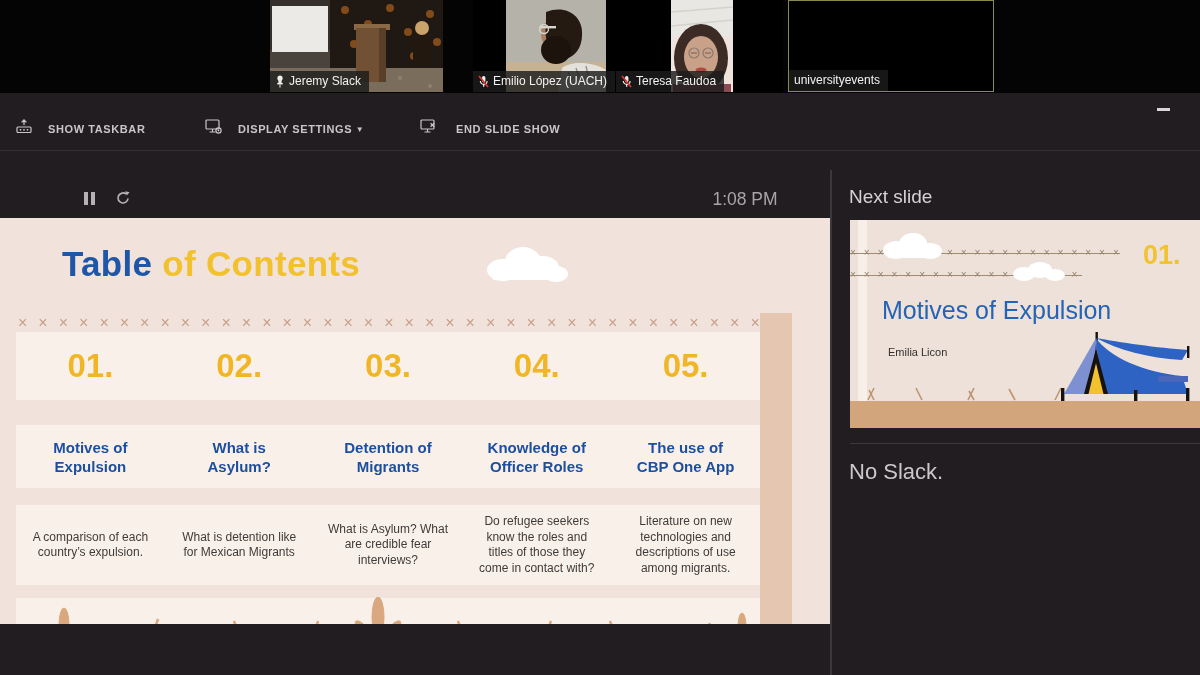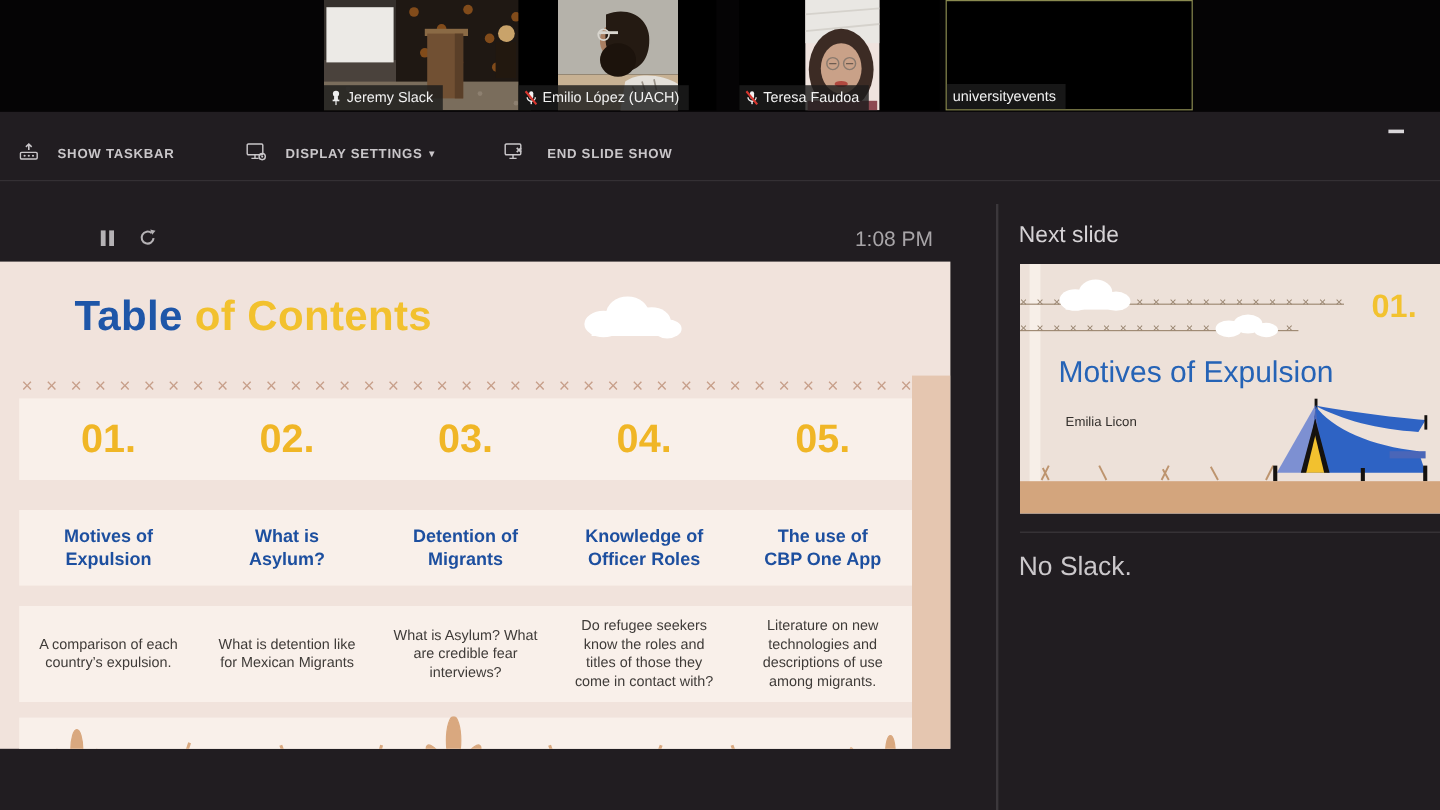--- a/index.html
+++ b/index.html
@@ -26,21 +26,21 @@
 
   
   .timer-text{left:3px;top:189px;font-size:17.5px;color:#a8a5a8;margin-top:46px;}
   .clock-text{left:700px;top:189px;width:90px;text-align:center;font-size:17.5px;color:#a8a5a8;}
   .pause-btn{left:83px;top:192px;width:14px;height:14px;}
   .pause-btn i{position:absolute;top:0;width:4px;height:13px;background:#b5b2b5;}
   .pause-btn i:first-child{left:1px}.pause-btn i:last-child{left:8px}
   .refresh-btn{left:115px;top:190px;width:16px;height:16px;}
 
   
-  .slide{left:0;top:218px;width:792px;height:406px;background:#f1e3dc;overflow:hidden;cursor:default;}
+  .slide{left:0;top:218px;width:792px;height:406px;background:#f1e3dc;overflow:hidden;cursor:default;padding-left:40px;}
   .slide-title{left:62px;top:26px;font-size:35px;font-weight:600;letter-spacing:.3px;white-space:nowrap;}
   .t-blue{color:#1e56a8;} .t-yellow{color:#f2c12e;}
   .stitch{left:18px;top:95px;width:742px;height:20px;overflow:hidden;white-space:nowrap;
       color:#c79f8a;font-size:16px;letter-spacing:11px;line-height:20px;}
   .panel-row{left:16px;width:744px;background:#f9f0ea;display:flex;}
   .col{flex:1;display:flex;align-items:center;justify-content:center;text-align:center;}
   .row-numbers{top:114px;height:68px;}
   .num{font-size:33px;font-weight:700;color:#f0b626;}
   .row-headings{top:207px;height:63px;}
   .heading{font-size:15px;line-height:19px;font-weight:700;color:#1d4f9f;max-width:102px;}
@@ -103,21 +103,21 @@
       <svg width="10" height="13" viewBox="0 0 10 13">
         <circle cx="5" cy="3.2" r="2.6" fill="#eeeeee"></circle>
         <rect x="3.4" y="5.2" width="3.2" height="3.4" fill="#eeeeee"></rect>
         <rect x="2.2" y="8" width="5.6" height="1.4" fill="#eeeeee"></rect>
         <rect x="4.5" y="9.2" width="1" height="3.4" fill="#eeeeee"></rect>
       </svg>
       <span>Jeremy Slack</span>
     </span>
   </div>
 
-  <div class="abs tile" style="left:432px;width:165px;">
+  <div class="abs tile" style="left:473px;width:165px;">
     <svg width="100" height="92" style="position:absolute;left:33px;top:0;">
       <rect x="0" y="0" width="100" height="62" fill="#b5b2aa"></rect>
       <rect x="0" y="62" width="100" height="30" fill="#c7b193"></rect>
       <ellipse cx="44" cy="34" rx="9" ry="13" fill="#a97f62"></ellipse>
       <path d="M40,12 C60,4 78,16 76,36 C75,52 66,58 56,60 L48,52 C42,46 38,38 40,24 Z" fill="#241a12"></path>
       <ellipse cx="50" cy="50" rx="15" ry="14" fill="#1c130c"></ellipse>
       <rect x="34" y="26" width="16" height="2.4" fill="#d8d5ce"></rect>
       <circle cx="38" cy="29" r="4.5" fill="none" stroke="#d8d5ce" stroke-width="1.4"></circle>
       <path d="M56,68 C66,60 88,62 100,70 L100,92 L52,92 Z" fill="#e4e0da"></path>
       <path d="M62,72 l4,8 M70,68 l3,9 M80,66 l2,9" stroke="#9a9288" stroke-width="1.4" fill="none"></path>

